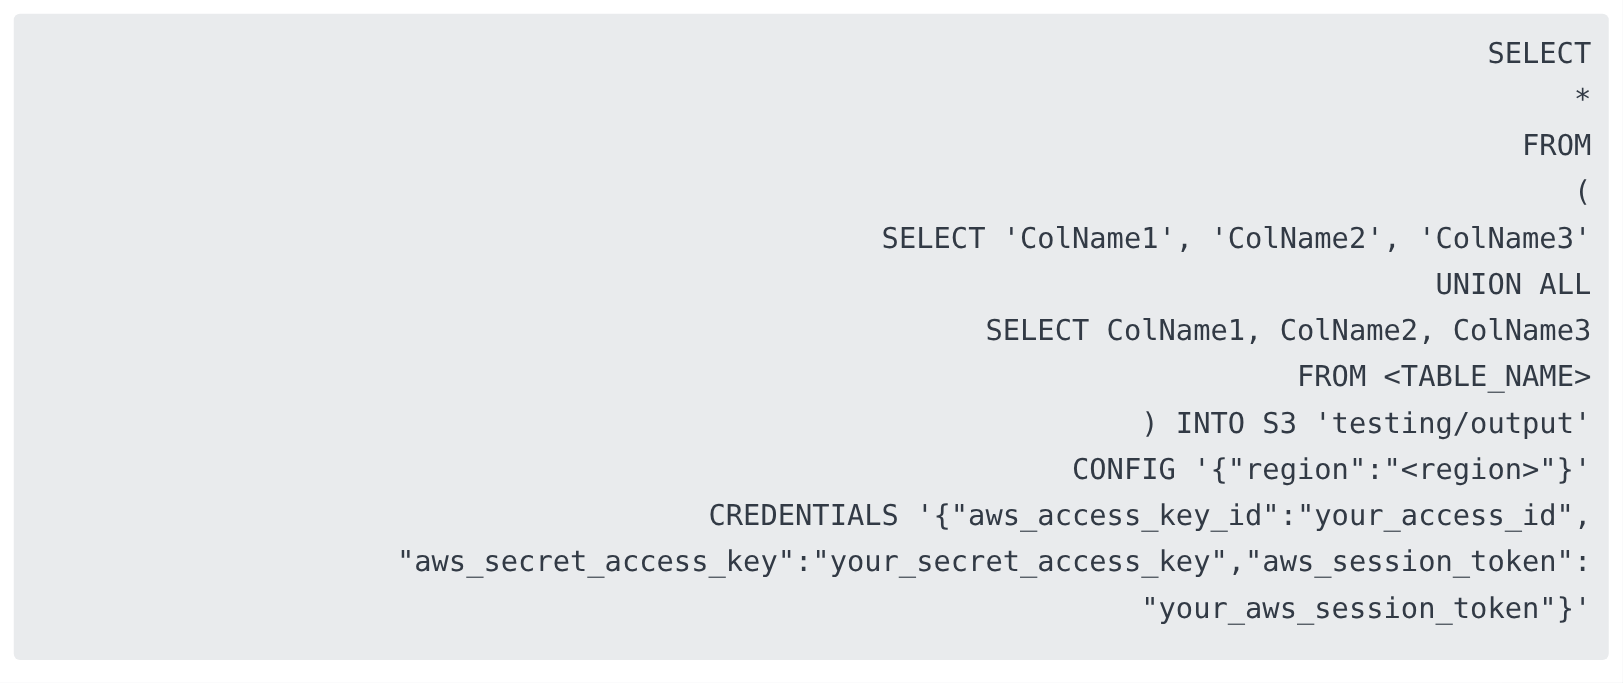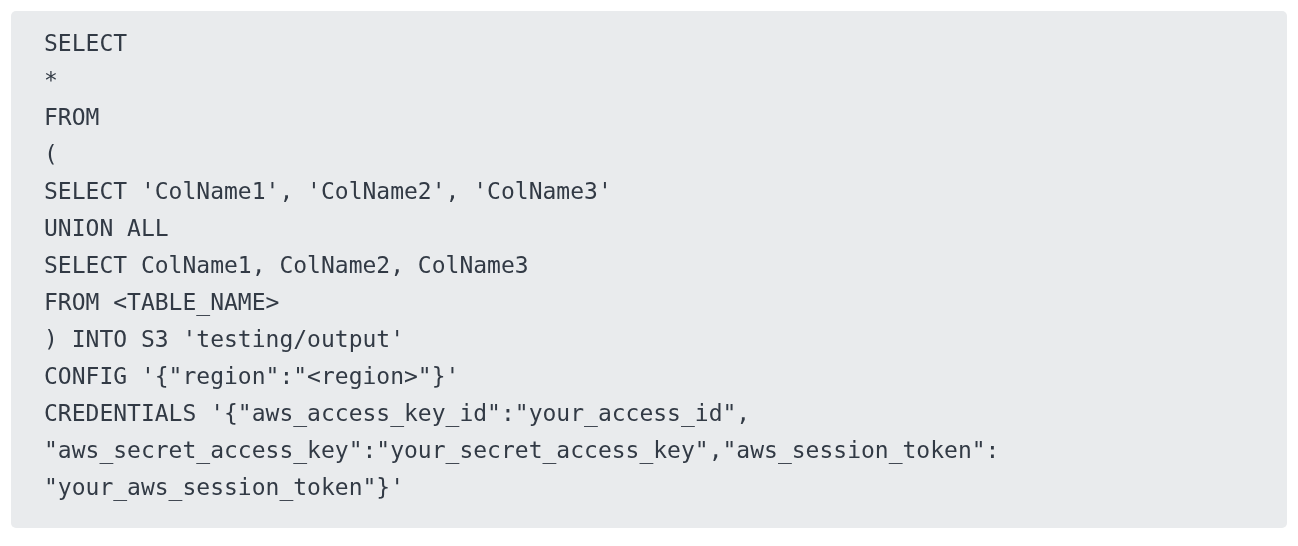--- a/index.html
+++ b/index.html
@@ -12,20 +12,21 @@
     height: 546px;
     overflow: hidden;
     font-family: "DejaVu Sans Mono", monospace;
   }
   .page {
     position: relative;
     width: 1202px;
     height: 546px;
     background: #ffffff;
     box-sizing: border-box;
+    text-align: right;
   }
   .code-block {
     position: absolute;
     left: 11px;
     top: 11px;
     width: 1276px;
     height: 517px;
     box-sizing: border-box;
     background: #e9ebed;
     border-radius: 5px;

